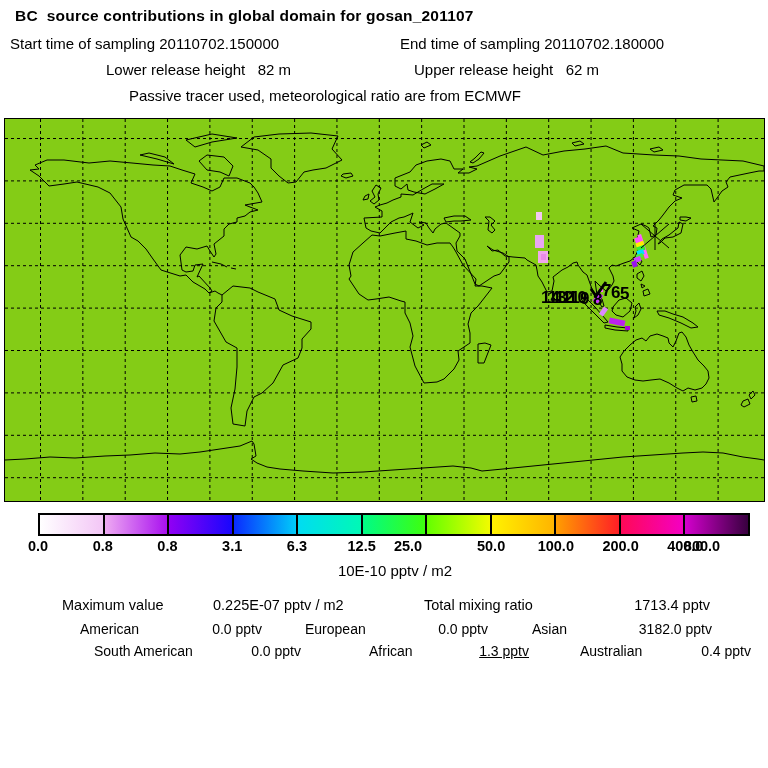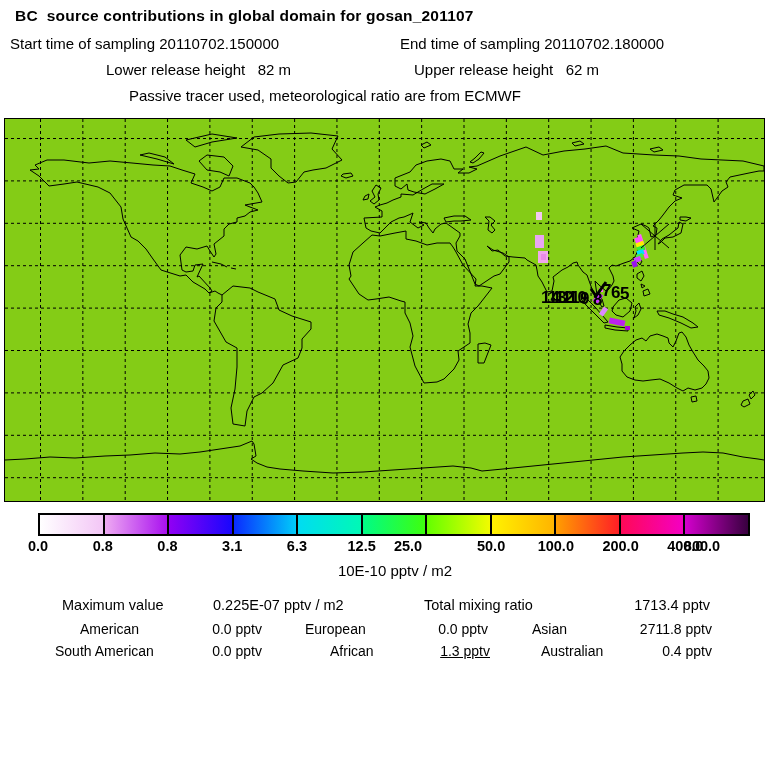--- a/index.html
+++ b/index.html
@@ -21,21 +21,21 @@
   #bar{position:absolute;left:38px;top:513px;width:712px;height:23px;
        border:2px solid #000;box-sizing:border-box;display:flex;}
   #bar .seg{height:100%;flex:1 1 0;border-right:2px solid #000;}
   #bar .seg:last-child{border-right:none;}
   .bar-tick{position:absolute;top:538px;transform:translateX(-50%);
             font-size:14.5px;font-weight:bold;white-space:nowrap;}
   .unit{left:0;top:562px;width:790px;text-align:center;font-size:15px;}
   
   .st{font-size:14px;}
   .st1{font-size:14.5px;}
-  .r1{top:597px;} .r2{top:621px;} .r3{top:643px;}
+  .r1{top:597px;} .r2{top:621px;} .r3{top:643px;margin-left:39px;}
   .val{text-align:right;}
   .maxlab{left:62px;} .maxval{left:213px;} .totlab{left:424px;}
   .totval{left:560px;width:150px;}
   .n-am{left:80px;} .v-am{left:170px;width:92px;}
   .n-eu{left:305px;} .v-eu{left:396px;width:92px;}
   .n-as{left:532px;} .v-as{left:610px;width:102px;}
   .n-sa{left:55px;}  .v-sa{left:170px;width:92px;}
   .n-af{left:330px;} .v-af{left:398px;width:92px;text-decoration:underline;}
   .n-au{left:541px;} .v-au{left:610px;width:102px;}
 </style>
@@ -203,20 +203,20 @@
 <div class="abs st1 r1 maxlab">Maximum value</div>
 <div class="abs st1 r1 maxval">0.225E-07 pptv / m2</div>
 <div class="abs st1 r1 totlab">Total mixing ratio</div>
 <div class="abs st1 r1 totval val">1713.4 pptv</div>
 
 <div class="abs st r2 n-am">American</div>
 <div class="abs st r2 v-am val">0.0 pptv</div>
 <div class="abs st r2 n-eu">European</div>
 <div class="abs st r2 v-eu val">0.0 pptv</div>
 <div class="abs st r2 n-as">Asian</div>
-<div class="abs st r2 v-as val">2711.8 pptv</div>
+<div class="abs st r2 v-as val">3182.0 pptv</div>
 
 <div class="abs st r3 n-sa">South American</div>
 <div class="abs st r3 v-sa val">0.0 pptv</div>
 <div class="abs st r3 n-af">African</div>
 <div class="abs st r3 v-af val">1.3 pptv</div>
 <div class="abs st r3 n-au">Australian</div>
 <div class="abs st r3 v-au val">0.4 pptv</div>
 
 </body></html>

